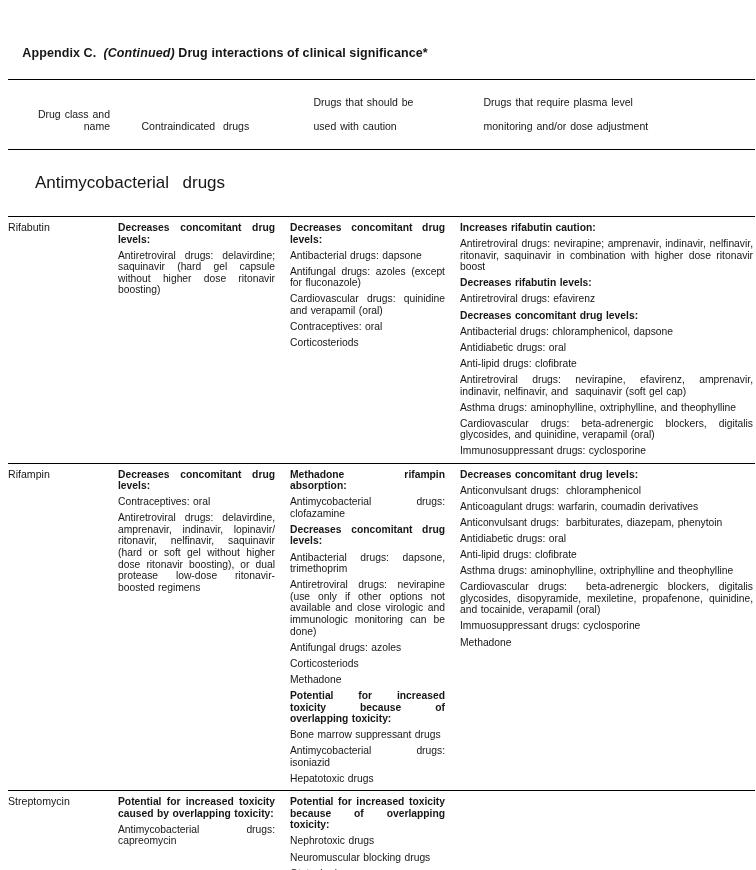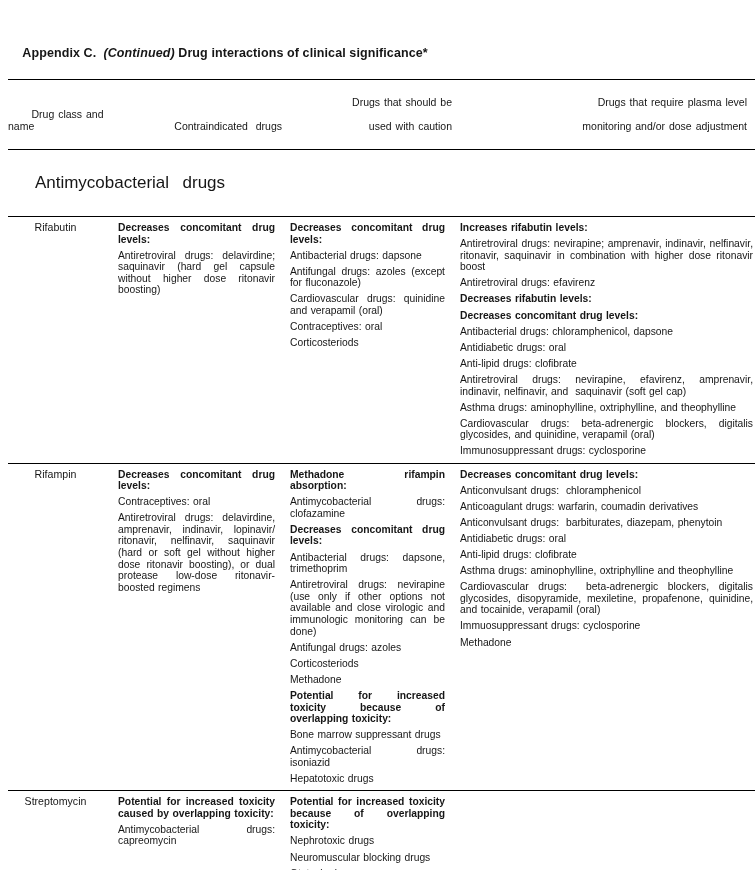--- a/index.html
+++ b/index.html
@@ -27,38 +27,38 @@
     grid-template-columns:110px 172px 170px 1fr;
   }
   .header-row {
     align-items:end;
     padding:4px 0 5px 0;
     border-bottom:1.5px solid #000;
     font-size:10.5px; line-height:12px;
     white-space:pre-wrap;
     word-spacing:1px;
   }
-  .hcell.c2, .hcell.c3, .hcell.c4 { text-align:right; }
-  .hcell { padding-right:8px; }
+  .hcell.c2, .hcell.c3, .hcell.c4 { text-align:left; }
+  .hcell { padding-right:8px;text-align:right; }
   .section-row {
     font-size:17px;
     padding:3px 0 3px 0;
     border-bottom:1px solid #000;
     white-space:pre-wrap;
     word-spacing:2px;
   }
   .drug-row {
     border-bottom:1px solid #000;
     padding:5px 0 1px 0;
     font-size:10.3px;
     line-height:11.6px;
   }
   .cell { padding-right:15px; box-sizing:border-box; }
   .cell.c4 { padding-right:2px; }
-  .drug-name { font-size:10.6px;text-align:center; }
+  .drug-name { font-size:10.6px; }
   .block {
     margin:0 0 4.5px 0;
     text-align:justify;
     white-space:pre-wrap;
     word-spacing:0.6px;
   }
   .block.bold { font-weight:bold; }
 </style>
 </head>
 <body>
@@ -99,24 +99,24 @@
         </div>
     <div class="cell c3">
           <p class="block bold">Decreases concomitant drug levels:</p>
           <p class="block">Antibacterial drugs: dapsone</p>
           <p class="block">Antifungal drugs: azoles (except for fluconazole)</p>
           <p class="block">Cardiovascular drugs: quinidine and verapamil (oral)</p>
           <p class="block">Contraceptives: oral</p>
           <p class="block">Corticosteriods</p>
         </div>
     <div class="cell c4">
-          <p class="block bold">Increases rifabutin levels:</p>
+          <p class="block bold">Increases rifabutin caution:</p>
           <p class="block">Antiretroviral drugs: nevirapine; amprenavir, indinavir, nelfinavir, ritonavir, saquinavir in combination with higher dose ritonavir boost</p>
+          <p class="block bold">Decreases rifabutin levels:</p>
           <p class="block">Antiretroviral drugs: efavirenz</p>
-          <p class="block bold">Decreases rifabutin levels:</p>
           <p class="block bold">Decreases concomitant drug levels:</p>
           <p class="block">Antibacterial drugs: chloramphenicol, dapsone</p>
           <p class="block">Antidiabetic drugs: oral</p>
           <p class="block">Anti-lipid drugs: clofibrate</p>
           <p class="block">Antiretroviral drugs: nevirapine, efavirenz, amprenavir, indinavir, nelfinavir, and  saquinavir (soft gel cap)</p>
           <p class="block">Asthma drugs: aminophylline, oxtriphylline, and theophylline</p>
           <p class="block">Cardiovascular drugs: beta-adrenergic blockers, digitalis glycosides, and quinidine, verapamil (oral)</p>
           <p class="block">Immunosuppressant drugs: cyclosporine</p>
         </div>
   </div>

